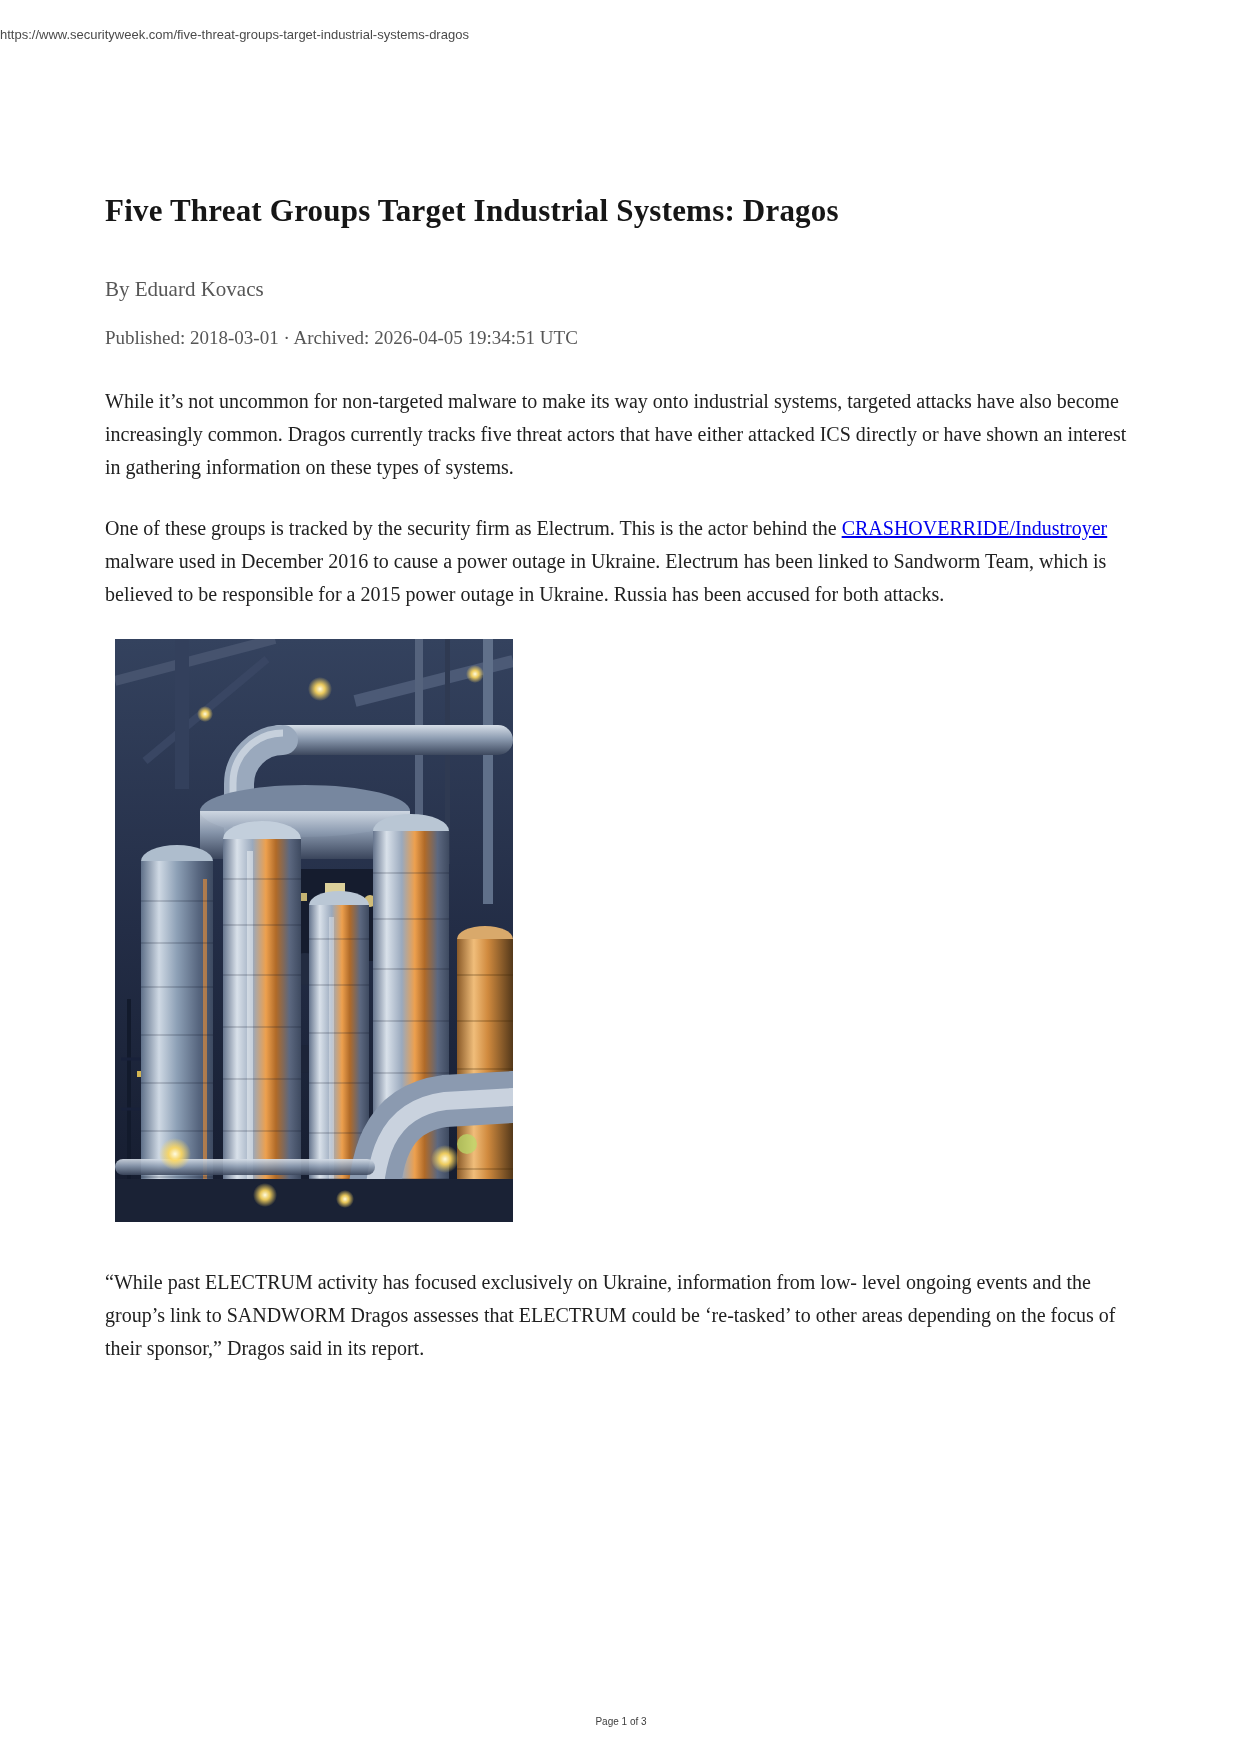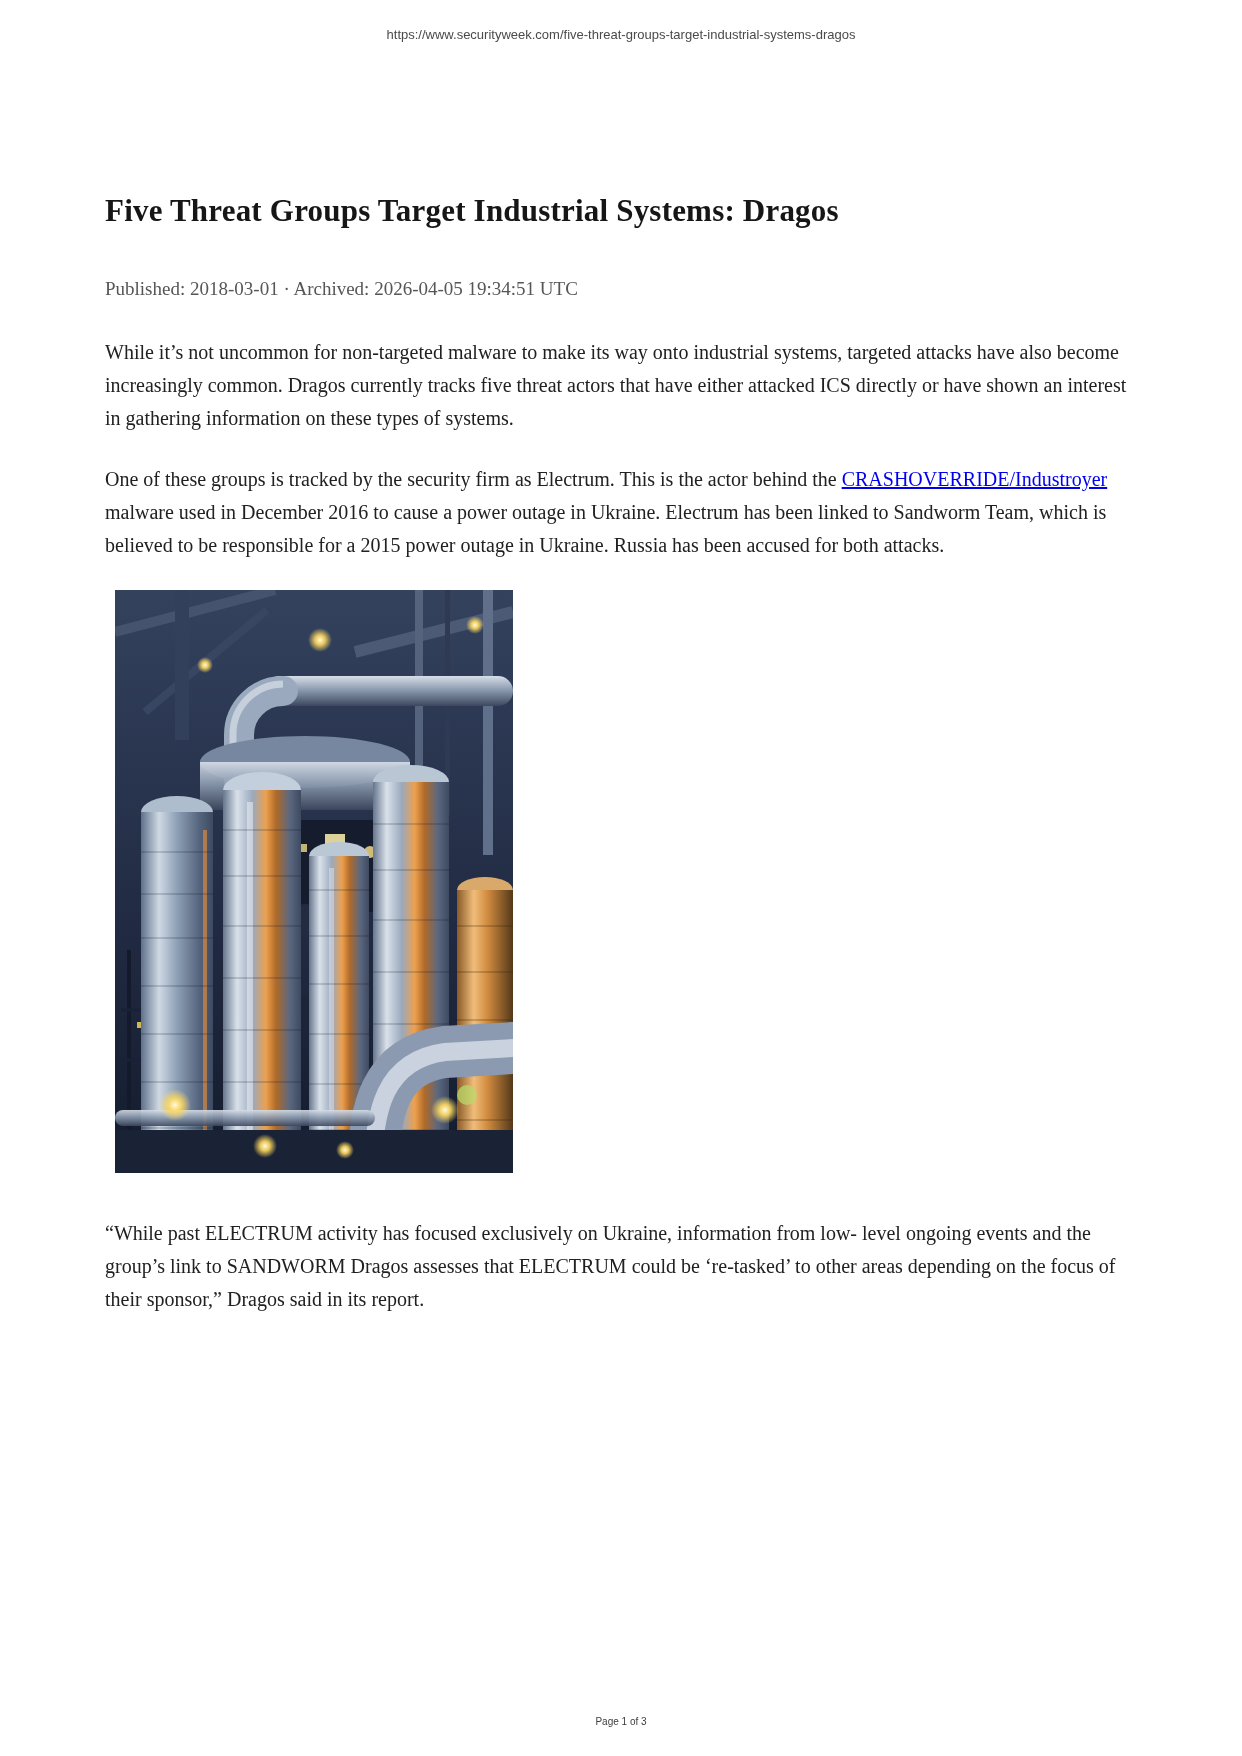--- a/index.html
+++ b/index.html
@@ -5,21 +5,20 @@
   html, body { margin: 0; padding: 0; }
   body {
     width: 1242px; height: 1756px;
     background: #ffffff;
     position: relative;
     font-family: "Liberation Serif", serif;
     -webkit-font-smoothing: antialiased;
   }
   .page-header {
     position: absolute; top: 27px; left: 0; right: 0;
-    text-align: center;
     font-family: "Liberation Sans", sans-serif;
     font-size: 13px; color: #4a4a4a;
   }
   .main {
     position: absolute; top: 188px; left: 105px; width: 1032px;
   }
   h1.article-title {
     margin: 4px 0 48px 0;
     font-family: "Liberation Serif", serif;
     font-size: 31px; line-height: 37px; font-weight: bold;
@@ -52,20 +51,21 @@
     font-size: 10px; color: #3d3d3d;
   }
 </style>
 </head>
 <body>
 
 <div class="page-header">https://www.securityweek.com/five-threat-groups-target-industrial-systems-dragos</div>
 
 <div class="main">
   <h1 class="article-title">Five Threat Groups Target Industrial Systems: Dragos</h1>
+  <div class="byline">By Eduard Kovacs</div>
   <div class="meta">Published: 2018-03-01 · Archived: 2026-04-05 19:34:51 UTC</div>
 
 
   <p class="para">While it’s not uncommon for non-targeted malware to make its way onto industrial systems, targeted attacks have also become increasingly common. Dragos currently tracks five threat actors that have either attacked ICS directly or have shown an interest in gathering information on these types of systems.</p>
 
   <p class="para"><span>One of these groups is tracked by the security firm as Electrum. This is the actor behind the </span><a class="article-link" href="#">CRASHOVERRIDE/Industroyer</a><span> malware used in December 2016 to cause a power outage in Ukraine. Electrum has been linked to Sandworm Team, which is believed to be responsible for a 2015 power outage in Ukraine. Russia has been accused for both attacks.</span></p>
 
 
   <figure class="article-figure">
     <svg viewBox="0 0 398 583" width="398" height="583" role="img">

